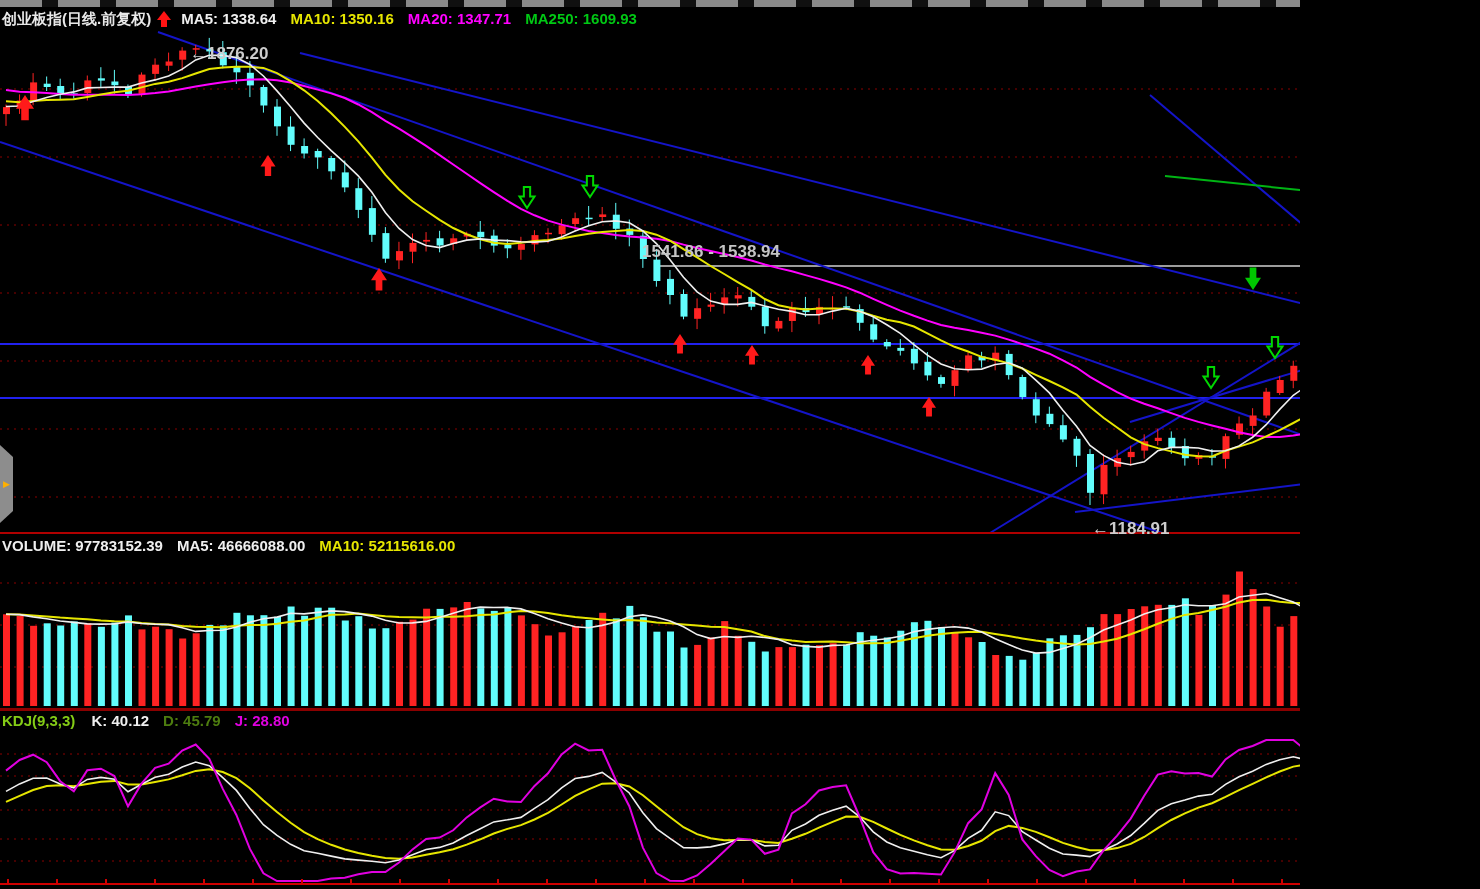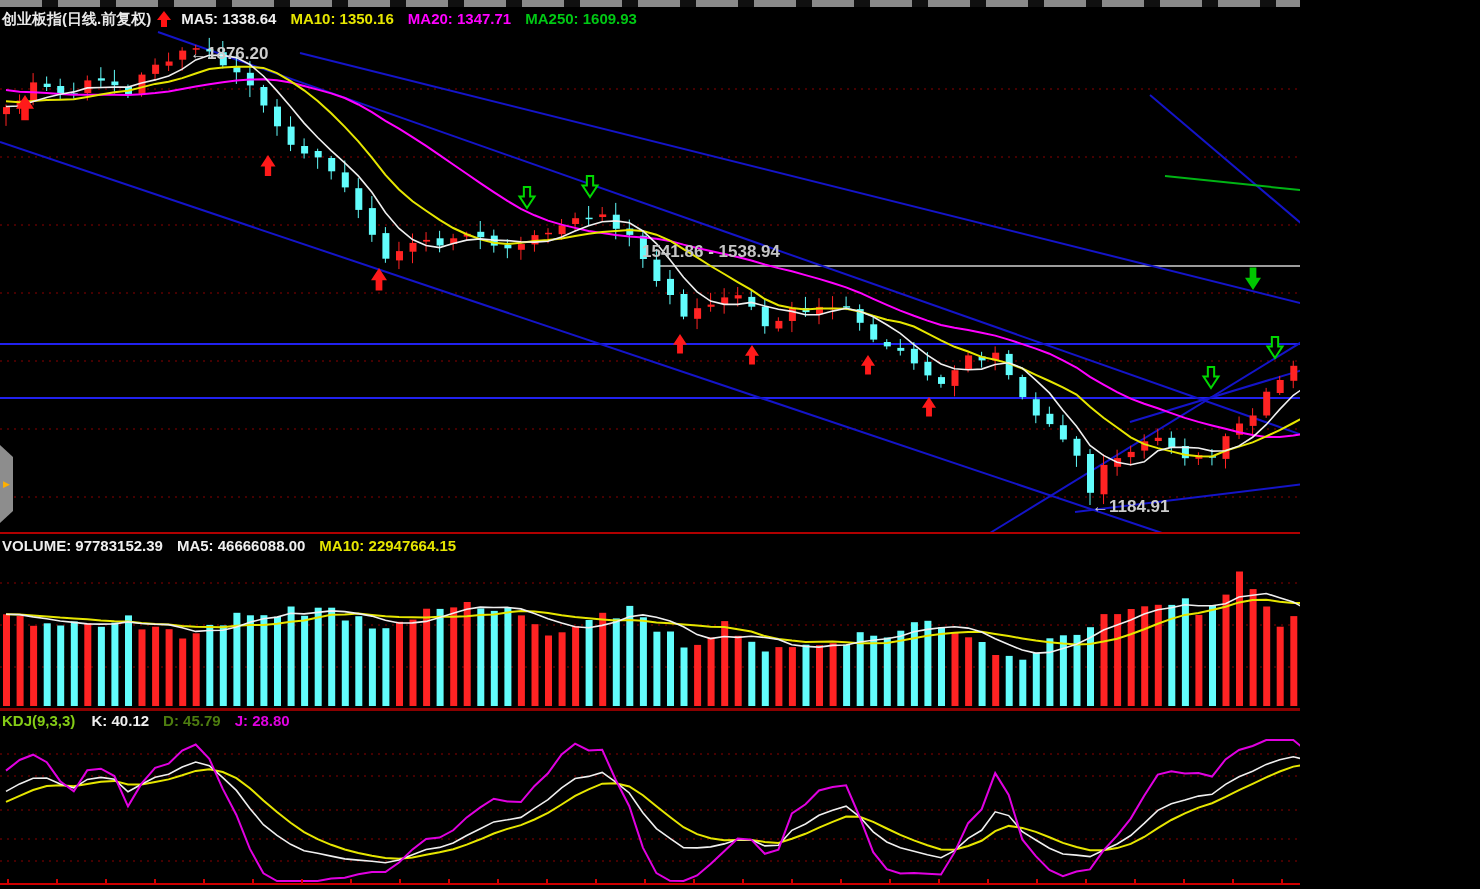--- a/index.html
+++ b/index.html
@@ -14,21 +14,21 @@
   #volume-header{left:2px;top:537px;}
   #kdj-header{left:2px;top:712px;color:#e8e8e8;}
   .kdjname{color:#84cc16;margin-right:12px;}
   .upicon{position:relative;display:inline-block;width:14px;height:16px;margin:0 6px 0 6px;top:3px;}
   .upicon:before{content:"";position:absolute;left:0;top:0;border-left:7px solid transparent;
      border-right:7px solid transparent;border-bottom:9px solid #ff1313;}
   .upicon:after{content:"";position:absolute;left:4px;top:8px;width:6px;height:8px;background:#ff1313;}
   .ann{position:absolute;color:#cdcdcd;font-size:17px;font-weight:bold;z-index:4;white-space:nowrap;}
   #ann-high{left:190px;top:44px;}
   #ann-gap{left:642px;top:242px;color:#c4c4c4;}
-  #ann-low{left:1092px;top:497px;}
+  #ann-low{left:1092px;top:519px;}
   .winicons{position:absolute;top:6px;left:1408px;z-index:6;display:flex;align-items:center;}
   .diamond{color:#c90000;font-size:19px;line-height:19px;margin-right:9px;cursor:pointer;}
   .split{position:relative;display:inline-block;width:16px;height:14px;border:2px solid #c90000;cursor:pointer;}
   .split-inner{position:absolute;top:0;bottom:0;right:3px;width:2px;background:#c90000;}
   #left-tab{position:absolute;left:0;top:445px;width:13px;height:78px;background:#8d8d8d;
      clip-path:polygon(0 0,13px 12px,13px 66px,0 78px);display:flex;align-items:center;
      justify-content:center;color:#ffb000;font-size:9px;cursor:pointer;z-index:6;}
   #vol-close{position:absolute;left:1469px;top:688px;color:#ff2a2a;font-size:15px;font-weight:bold;
      line-height:15px;z-index:6;cursor:pointer;}
 </style>
@@ -487,21 +487,21 @@
     <span class="split">
         <span class="split-inner"></span>
       </span>
   </div>
 
   <div class="ann" id="ann-high"><span>←</span><span>1876.20</span></div>
   <div class="ann" id="ann-gap">1541.86 - 1538.94</div>
   <div class="ann" id="ann-low"><span>←</span><span>1184.91</span></div>
 
   <div class="hdr" id="volume-header">
-    <span id="vol-indicators"><span class="ind" style="color: rgb(239, 239, 239);">VOLUME: 97783152.39</span><span class="ind" style="color: rgb(239, 239, 239);">MA5: 46666088.00</span><span class="ind" style="color: rgb(230, 230, 0);">MA10: 22947664.15</span></span>
+    <span id="vol-indicators"><span class="ind" style="color: rgb(239, 239, 239);">VOLUME: 97783152.39</span><span class="ind" style="color: rgb(239, 239, 239);">MA5: 46666088.00</span><span class="ind" style="color: rgb(230, 230, 0);">MA10: 52115616.00</span></span>
   </div>
 
   <div class="hdr" id="kdj-header">
     <span class="kdjname">KDJ(9,3,3)</span>
     <span id="kdj-indicators"><span class="ind" style="color: rgb(239, 239, 239);">K: 40.12</span><span class="ind" style="color: #4d7c0f;">D: 45.79</span><span class="ind" style="color: rgb(224, 0, 224); margin-top: 16px;">J: 28.80</span></span>
   </div>
 
   <div id="left-tab">
     <span>▶</span>
   </div>

